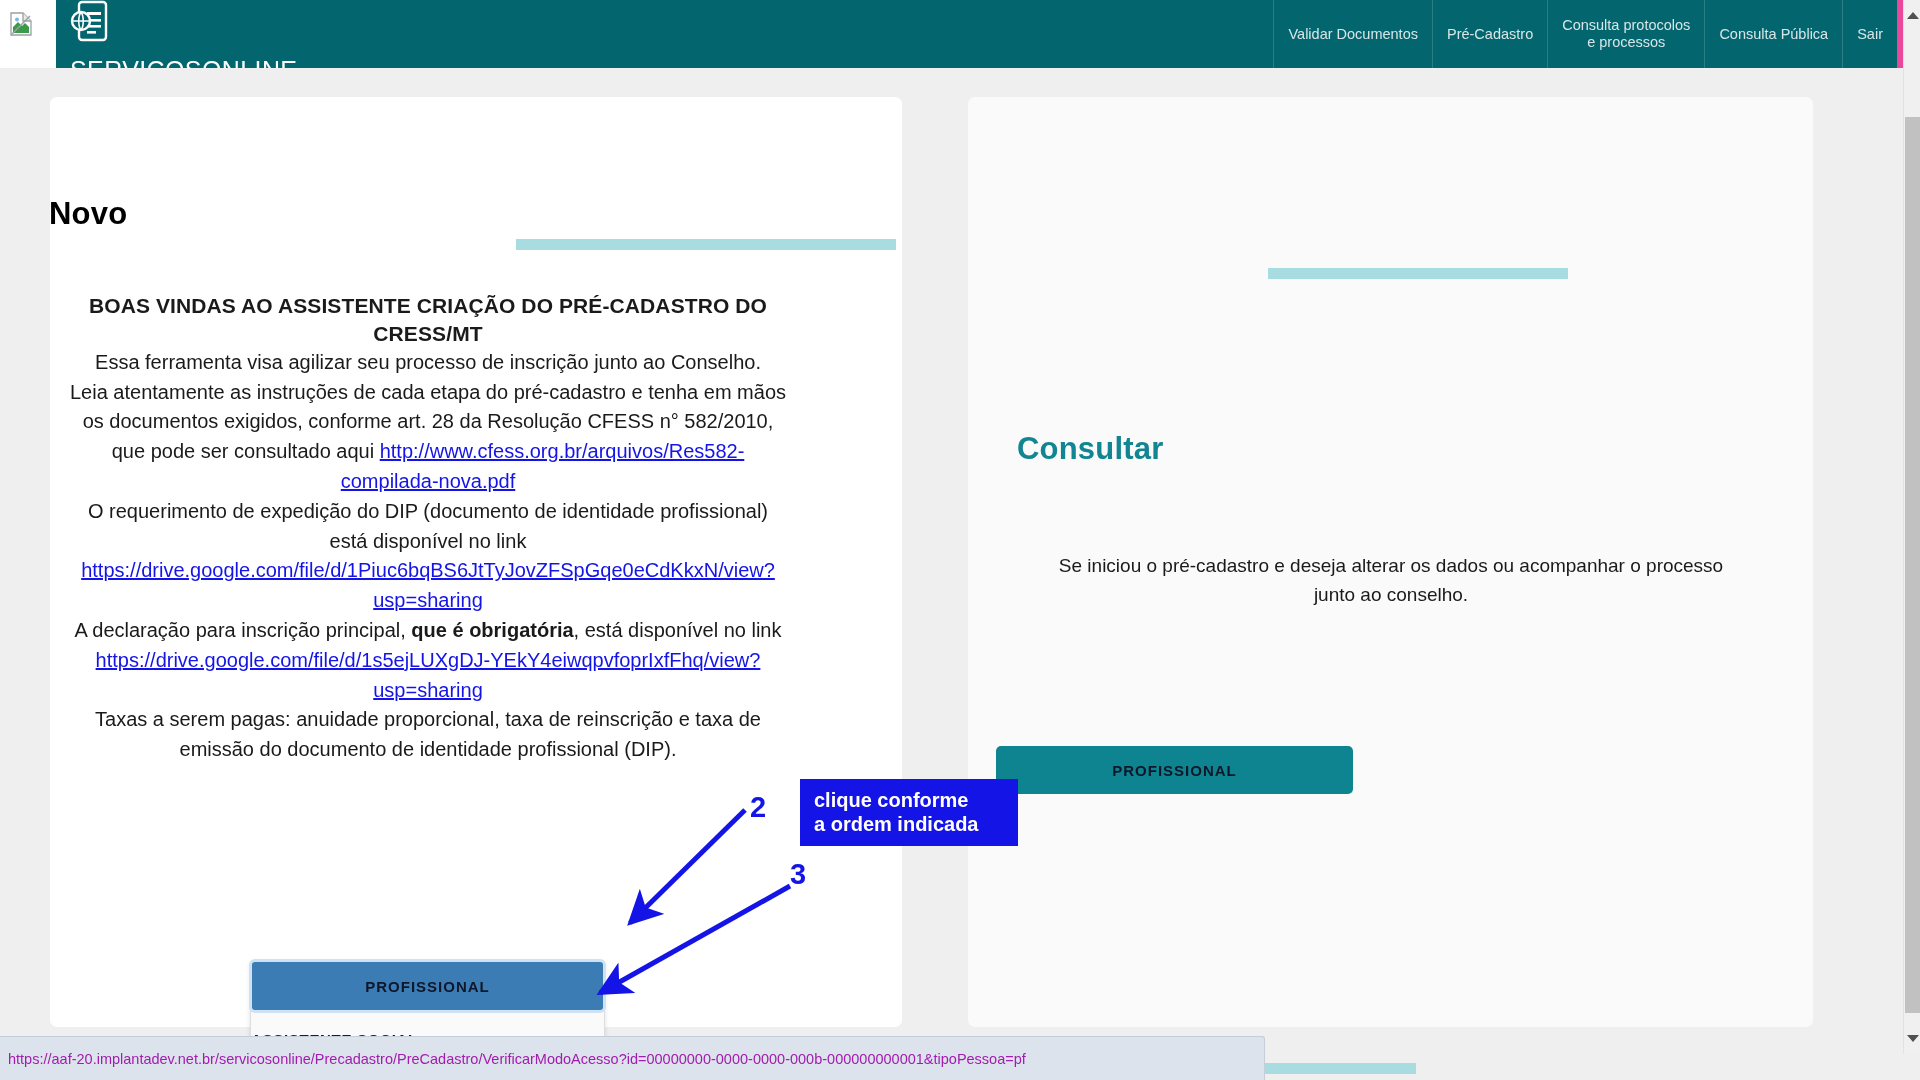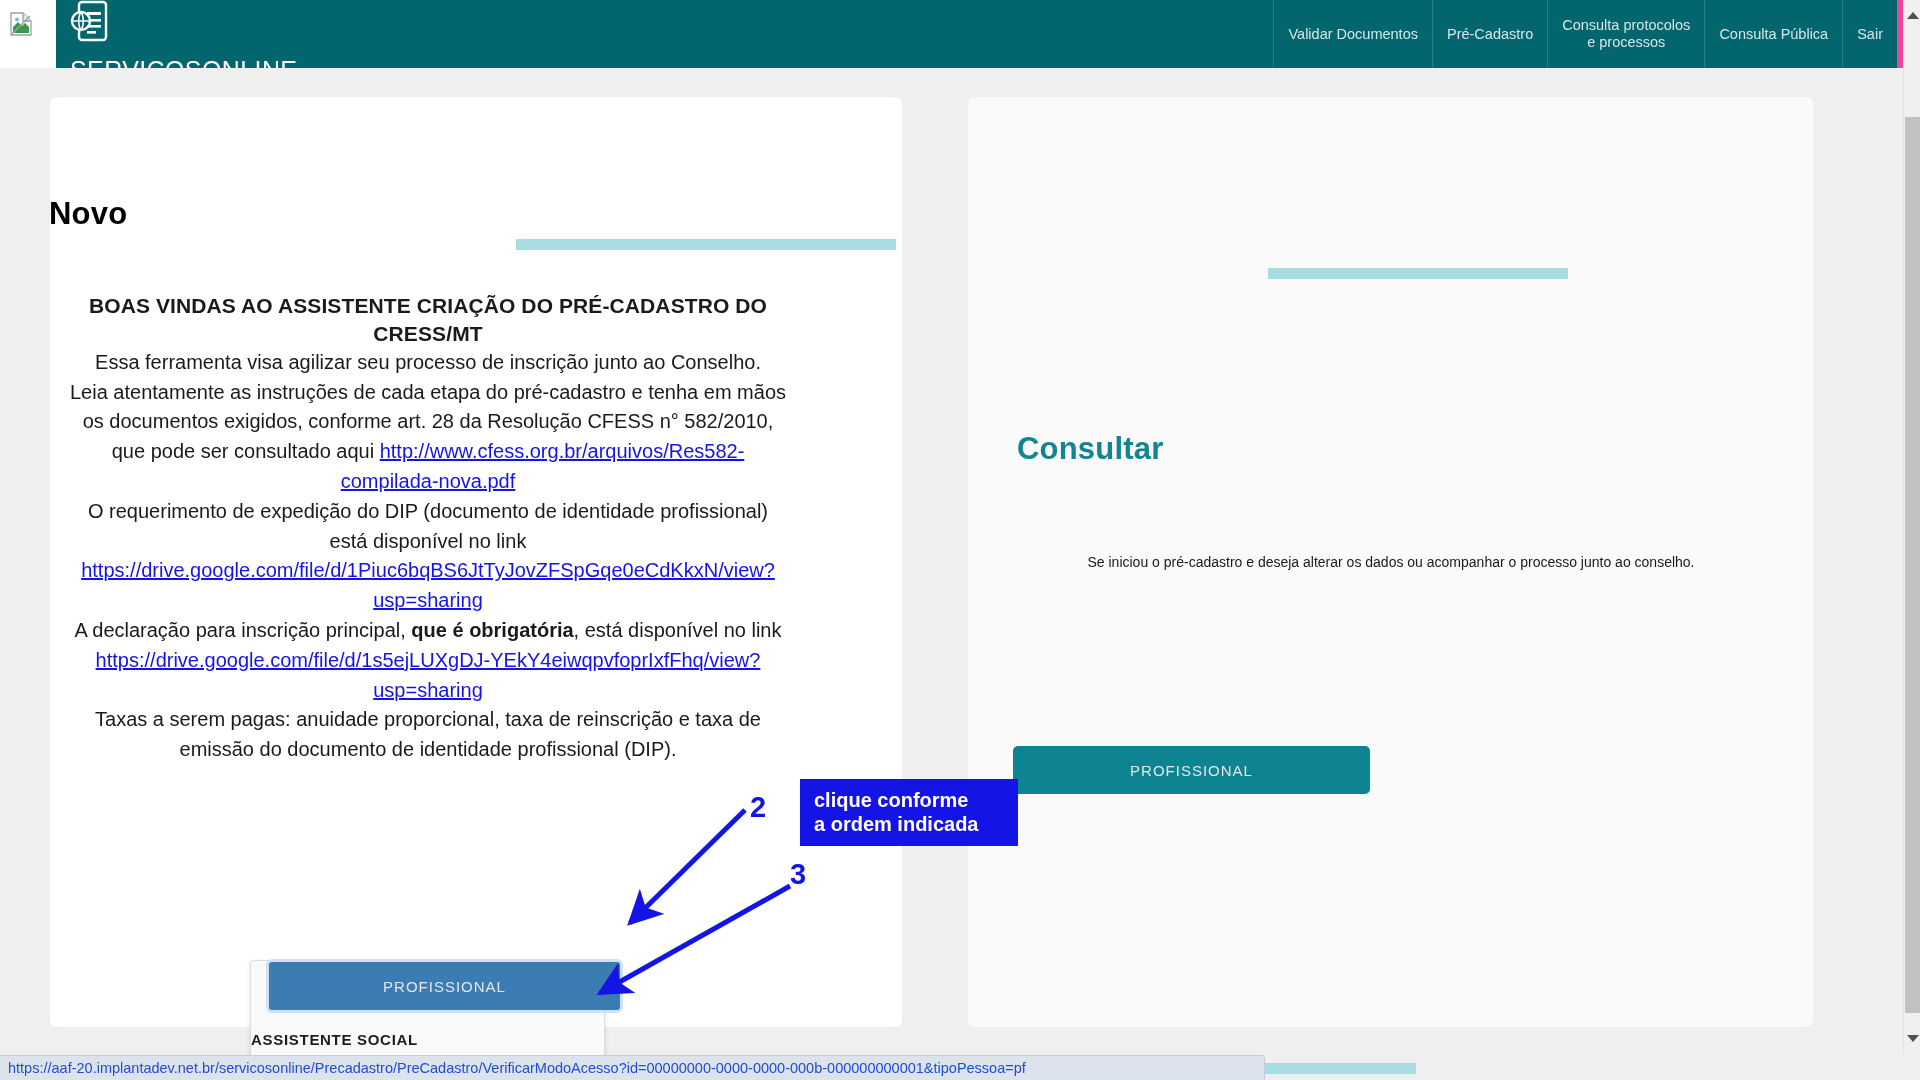--- a/index.html
+++ b/index.html
@@ -90,28 +90,28 @@
   }
   .intro-para {
     font-size: 20px; line-height: 1.49; font-weight: 400;
   }
   .intro-para .lnk { color: #1414e6; }
   .intro-para b { font-weight: bold; }
 
   
   .consult-para {
     position: absolute; left: 78px; top: 484px; width: 690px;
-    text-align: center; font-size: 14px; line-height: 1.52; color: #1a1a1a;
+    text-align: center; font-size: 19px; line-height: 1.52; color: #1a1a1a;
   }
 
   
   .btn {
     display: flex; align-items: center; justify-content: center;
-    color: #e5e5e5; font-weight: normal; font-size: 15px; letter-spacing: 1px;
-    border: none; border-radius: 5px; cursor: pointer; margin-left: 17px;
+    color: #0f172a; font-weight: bold; font-size: 15px; letter-spacing: 1px;
+    border: none; border-radius: 5px; cursor: pointer;
   }
   .btn-consult {
     position: absolute; left: 28px; top: 649px; width: 357px; height: 48px;
     background: #0e8490;
   }
 
   
   .dropdown-group {
     position: absolute; left: 250px; top: 892px; width: 355px;
     background: #fafafa;
@@ -160,25 +160,25 @@
   }
   .arrow-up, .arrow-down {
     position: absolute; left: 3px; width: 0; height: 0;
     border-left: 6px solid transparent; border-right: 6px solid transparent;
   }
   .arrow-up { top: 12px; border-bottom: 7px solid #505050; }
   .arrow-down { bottom: 12px; border-top: 7px solid #505050; }
 
   
   .status-bar {
-    position: absolute; left: 0; bottom: 0; width: 1265px; height: 25px;
+    position: absolute; left: 0; bottom: 0; width: 1265px; height: 44px;
     background: #dce3ec; border-top: 1px solid #c5cdd8; border-right: 1px solid #c5cdd8;
     border-top-right-radius: 3px;
     display: flex; align-items: center; padding-left: 8px;
-    font-size: 14.5px; color: #1d4ed8; white-space: nowrap; overflow: hidden;
+    font-size: 14.5px; color: #a21caf; white-space: nowrap; overflow: hidden;
   }
   .statusbar-filler {
     position: absolute; left: 0; bottom: 0; width: 1920px; height: 28px;
     background: #ffffff; z-index: -1;
   }
 </style>
 </head>
 <body>
 
 <div class="page-left-gutter">

